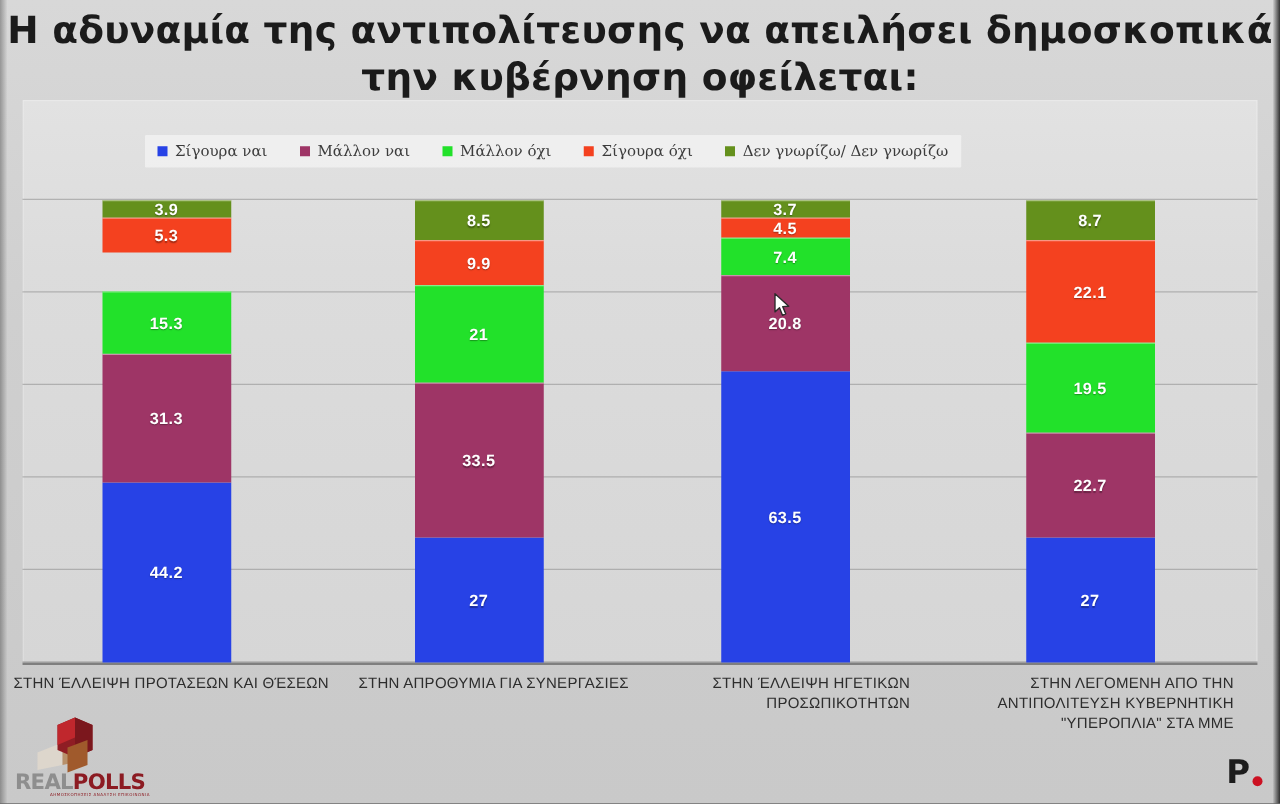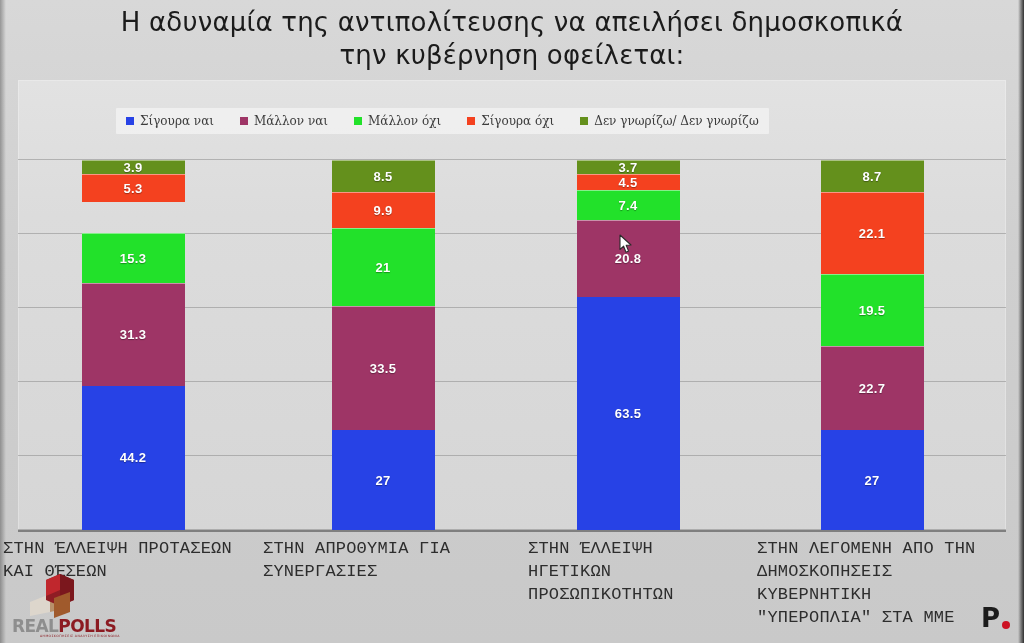--- a/index.html
+++ b/index.html
@@ -19,22 +19,22 @@
   
   #title-block {
     position: absolute;
     left: 0; top: 6px;
     width: 1024px;
     text-align: center;
     line-height: 1.28;
   }
   #title-block .tline {
     font-family: "DejaVu Sans", sans-serif;
-    font-size: 26px;
-    font-weight: 400;
+    font-size: 30px;
+    font-weight: 700;
     color: #1b1b1b;
     letter-spacing: 0.2px;
     display: block;
   }
 
   
   #chart-frame {
     position: absolute;
     left: 18px;
     top: 80px;
@@ -128,23 +128,23 @@
   #cat-labels {
     position: absolute;
     left: 18px;
     top: 538px;
     width: 988px;
     height: 58px;
   }
   .cat-label {
     position: absolute;
     top: 0;
-    text-align: left;
-    font-family: Liberation Mono, monospace;
-    font-size: 17px;
+    text-align: right;
+    font-family: Liberation Sans, sans-serif;
+    font-size: 12px;
     color: #2d2d2d;
     line-height: 1.35;
     letter-spacing: 0.2px;
   }
 
   
   #brand-logo {
     position: absolute;
     left: 10px;
     top: 572px;
@@ -334,21 +334,21 @@
       </div>
       <div class="cat-label" style="width: 240px; left: 245px;">
         <div>ΣΤΗΝ ΑΠΡΟΘΥΜΙΑ ΓΙΑ ΣΥΝΕΡΓΑΣΙΕΣ</div>
       </div>
       <div class="cat-label" style="width: 200px; left: 510px;">
         <div>ΣΤΗΝ ΈΛΛΕΙΨΗ ΗΓΕΤΙΚΩΝ</div>
         <div>ΠΡΟΣΩΠΙΚΟΤΗΤΩΝ</div>
       </div>
       <div class="cat-label" style="width: 230px; left: 739px;">
         <div>ΣΤΗΝ ΛΕΓΟΜΕΝΗ ΑΠΟ ΤΗΝ</div>
-        <div>ΔΗΜΟΣΚΟΠΗΣΕΙΣ ΚΥΒΕΡΝΗΤΙΚΗ</div>
+        <div>ΑΝΤΙΠΟΛΙΤΕΥΣΗ ΚΥΒΕΡΝΗΤΙΚΗ</div>
         <div>"ΥΠΕΡΟΠΛΙΑ" ΣΤΑ ΜΜΕ</div>
       </div>
     </div>
 
   <div id="brand-logo">
     <svg width="108" height="48" viewBox="0 0 108 48">
       <polygon points="20,30 40,22 40,40 20,44" fill="#ddd6cc"></polygon>
       <polygon points="40,22 58,18 58,36 40,40" fill="#b8906a"></polygon>
       <polygon points="36,8 50,2 64,8 64,28 50,34 36,28" fill="#8f1d24"></polygon>
       <polygon points="36,8 50,2 50,18 36,24" fill="#c0272d"></polygon>

